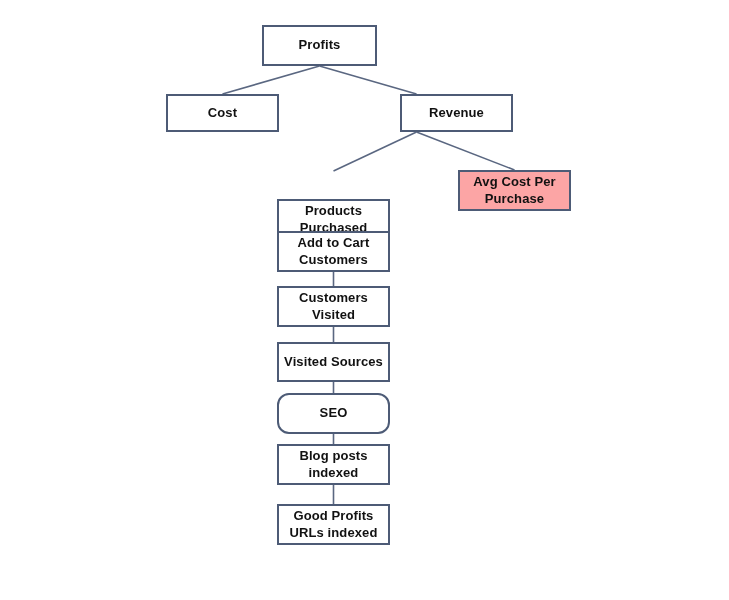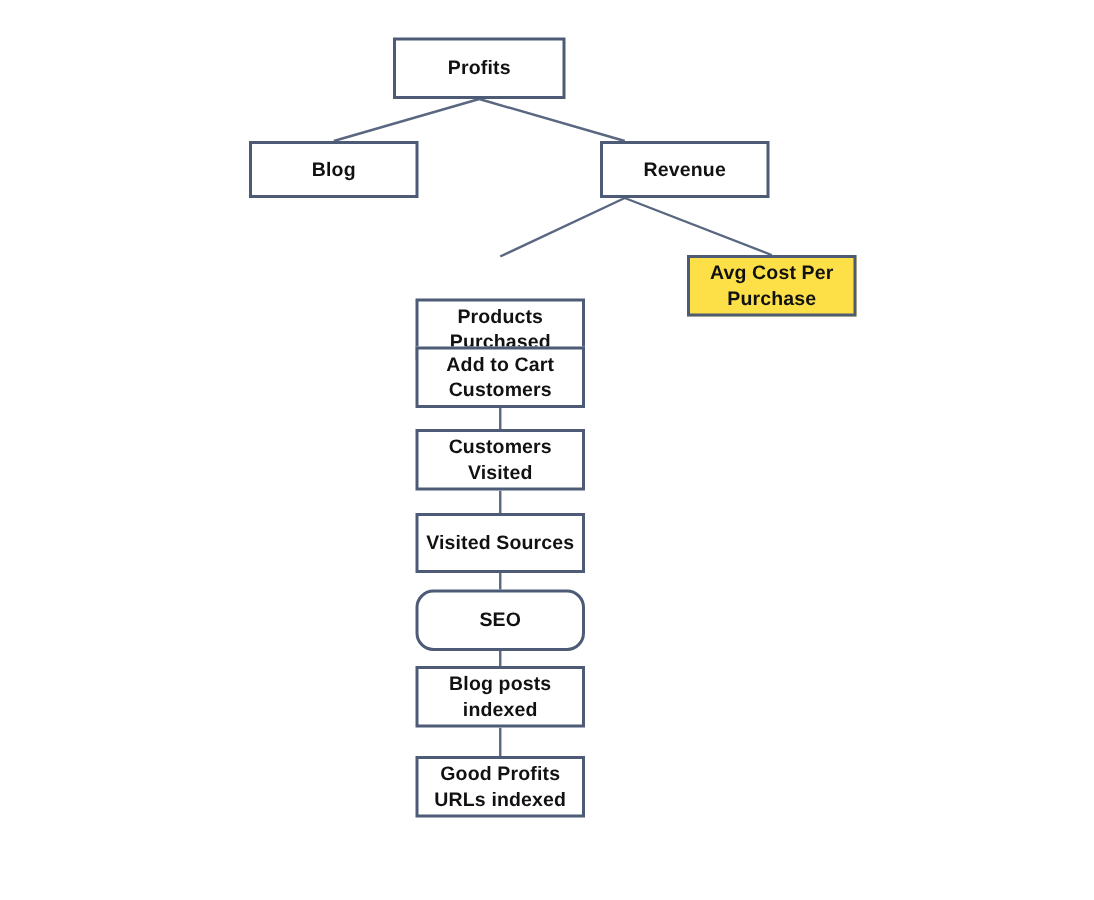--- a/index.html
+++ b/index.html
@@ -63,30 +63,30 @@
       <line x1="333.5" y1="272" x2="333.5" y2="286" stroke="#5a6781" stroke-width="1.6"></line>
       <line x1="333.5" y1="327" x2="333.5" y2="342" stroke="#5a6781" stroke-width="1.6"></line>
       <line x1="333.5" y1="382" x2="333.5" y2="393" stroke="#5a6781" stroke-width="1.6"></line>
       <line x1="333.5" y1="434" x2="333.5" y2="444" stroke="#5a6781" stroke-width="1.6"></line>
       <line x1="333.5" y1="485" x2="333.5" y2="504" stroke="#5a6781" stroke-width="1.6"></line>
     </svg>
 <div class="node" style="left: 262px; top: 25px; width: 115px; height: 41px; border-color: rgb(77, 91, 118); background: rgb(255, 255, 255);">
       <span class="node-label" style="color: rgb(17, 17, 17);">Profits</span>
     </div>
     <div class="node" style="left: 166px; top: 94px; width: 113px; height: 38px; border-color: rgb(77, 91, 118); background: rgb(255, 255, 255);">
-      <span class="node-label" style="color: rgb(17, 17, 17);">Blog</span>
+      <span class="node-label" style="color: rgb(17, 17, 17);">Cost</span>
     </div>
     <div class="node" style="left: 360px; top: 94px; width: 113px; height: 38px; border-color: rgb(77, 91, 118); background: rgb(255, 255, 255); margin-left: 40px;">
       <span class="node-label" style="color: rgb(17, 17, 17);">Revenue</span>
     </div>
     <div class="node" style="left: 277px; top: 171px; width: 113px; height: 41px; border-color: rgb(77, 91, 118); background: rgb(255, 255, 255); margin-top: 28px;">
       <span class="node-label" style="color: rgb(17, 17, 17);">Products
 Purchased</span>
     </div>
-    <div class="node" style="left: 458px; top: 170px; width: 113px; height: 41px; border-color: rgb(77, 91, 118); background: #fde047;">
+    <div class="node" style="left: 458px; top: 170px; width: 113px; height: 41px; border-color: rgb(77, 91, 118); background: #fca5a5;">
       <span class="node-label" style="color: rgb(17, 17, 17);">Avg Cost Per
 Purchase</span>
     </div>
     <div class="node" style="left: 277px; top: 231px; width: 113px; height: 41px; border-color: rgb(77, 91, 118); background: rgb(255, 255, 255);">
       <span class="node-label" style="color: rgb(17, 17, 17);">Add to Cart
 Customers</span>
     </div>
     <div class="node" style="left: 277px; top: 286px; width: 113px; height: 41px; border-color: rgb(77, 91, 118); background: rgb(255, 255, 255);">
       <span class="node-label" style="color: rgb(17, 17, 17);">Customers
 Visited</span>

